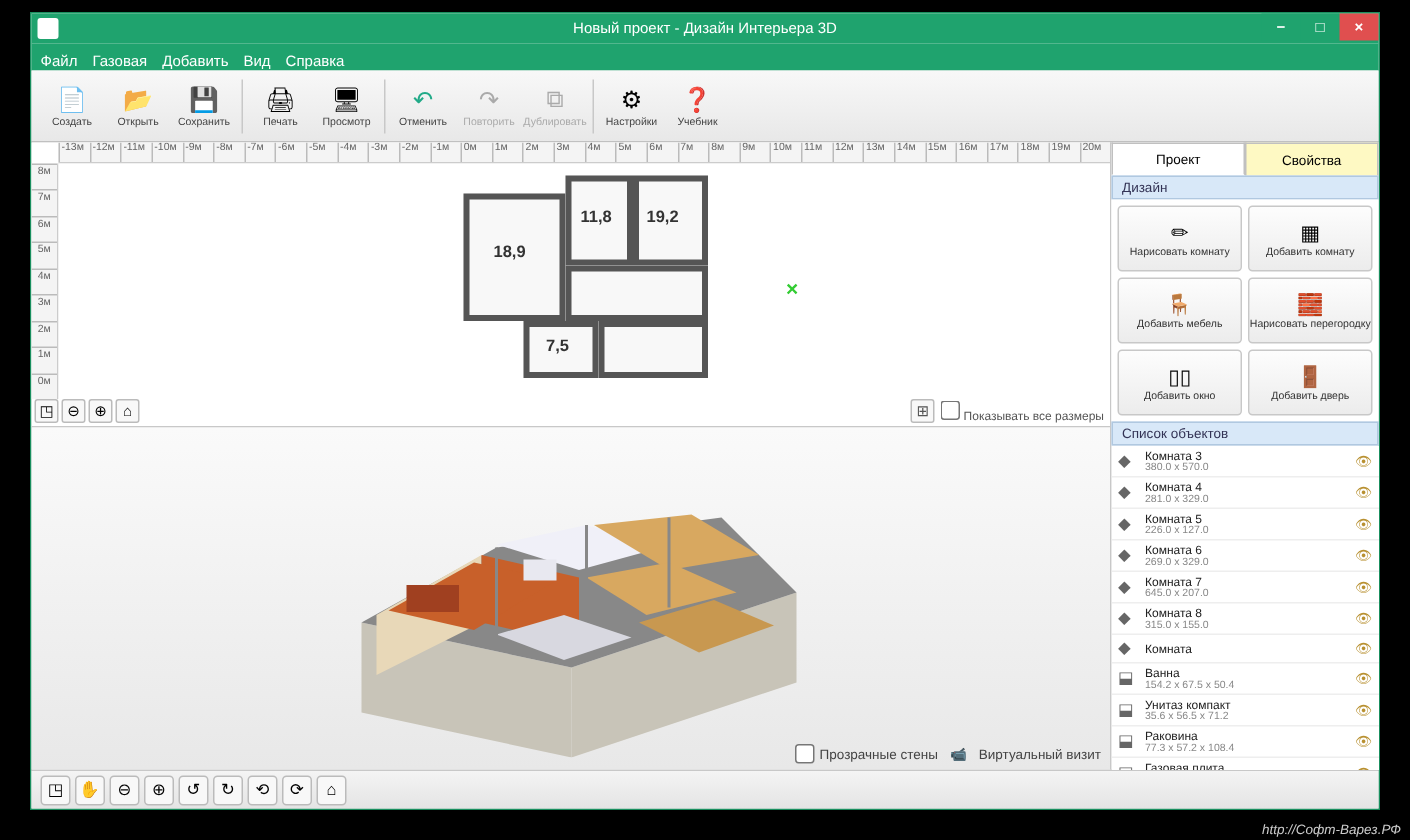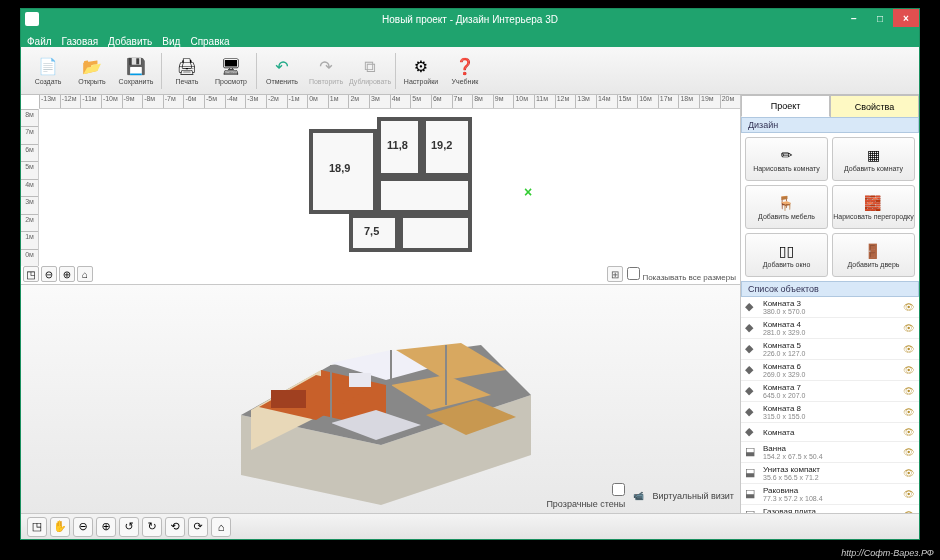--- a/index.html
+++ b/index.html
@@ -35,21 +35,21 @@
 .fp-label { position: absolute; font-size: 11px; font-weight: bold; color: #333; }
 .plan-ctrl { position: absolute; left: 2px; bottom: 2px; display: flex; gap: 2px; }
 .plan-ctrl-r { position: absolute; right: 4px; bottom: 2px; display: flex; align-items: center; gap: 4px; font-size: 8px; color: #555; }
 .mini-btn { width: 16px; height: 16px; border: 1px solid #bbb; background: #f8f8f8; border-radius: 2px; display: flex; align-items: center; justify-content: center; font-size: 10px; }
 
 .plan3d { flex: 1; background: linear-gradient(#fafafa, #e8e8e8); position: relative; overflow: hidden; }
 .iso-house { position: absolute; left: 210px; top: 10px; width: 320px; height: 210px; }
 .iso-wall2 { fill: #c8c4b8; }
 
 .bottom-toolbar-3d { position: absolute; right: 6px; bottom: 4px; display: flex; align-items: center; gap: 8px; font-size: 9px; color: #444; }
-.bottom-toolbar-3d label { display: flex; align-items: flex-end; gap: 3px; flex-direction: column; }
+.bottom-toolbar-3d label { display: flex; align-items: center; gap: 3px; }
 
 .right { width: 178px; background: #f4f4f4; display: flex; flex-direction: column; }
 .tabs { display: flex; height: 22px; }
 .tab { flex: 1; display: flex; align-items: center; justify-content: center; font-size: 9px; background: #fef9c3; border: 1px solid #c0c0c0; border-bottom: none; }
 .tab.active { background: #fff; border-bottom: 1px solid #fff; }
 .section-hdr { background: #d8e8f8; border: 1px solid #b0c8e0; padding: 2px 6px; font-size: 9px; font-weight: normal; color: #335; }
 .design-grid { display: grid; grid-template-columns: 1fr 1fr; gap: 4px; padding: 4px; background: #fff; }
 .design-btn { height: 44px; border: 1px solid #c8c8c8; border-radius: 3px; background: linear-gradient(#fdfdfd, #ececec); display: flex; flex-direction: column; align-items: center; justify-content: center; gap: 1px; }
 .design-icon { width: 18px; height: 18px; display: flex; align-items: center; justify-content: center; font-size: 14px; }
 .design-label { font-size: 7px; text-align: center; color: #333; line-height: 1.1; }

